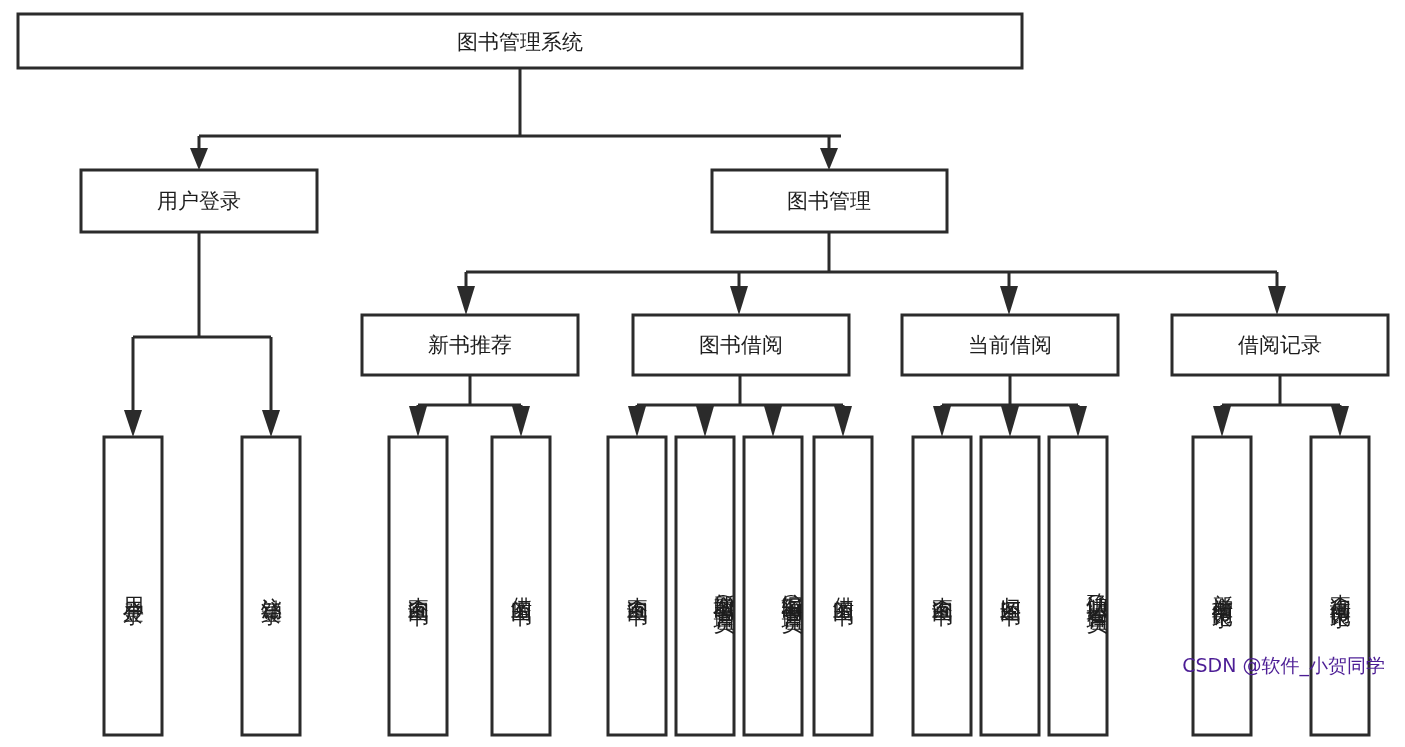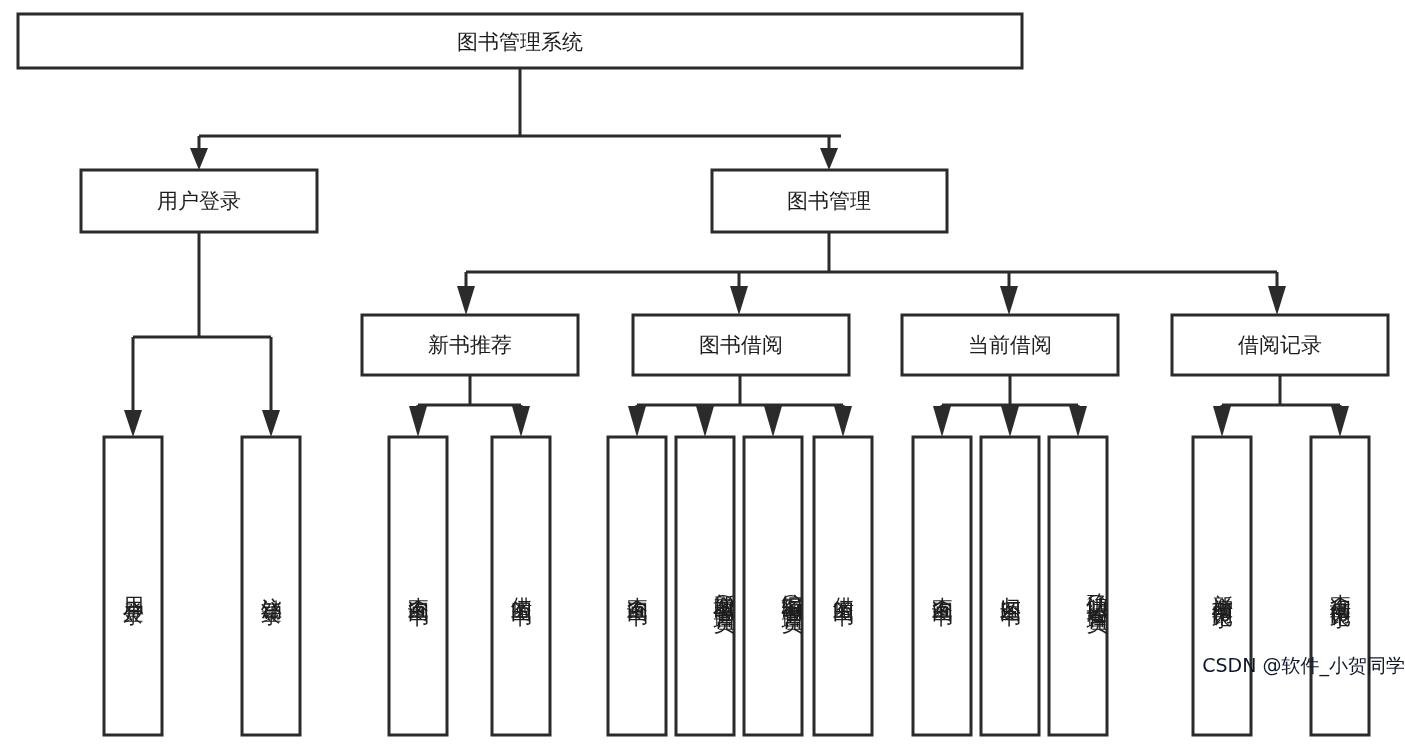--- a/index.html
+++ b/index.html
@@ -55,25 +55,25 @@
     font-family: "DejaVu Sans", "Liberation Sans", sans-serif;
     font-size: 21px;
     line-height: 1.0;
     color: #1d1d1d;
     letter-spacing: 3px;
     white-space: nowrap;
     pointer-events: none;
   }
   .watermark {
     position: absolute;
-    right: 0;
+    right: 20px;
     bottom: 6px;
     font-family: "DejaVu Sans", "Liberation Sans", sans-serif;
     font-size: 19px;
-    color: #0f172a;
+    color: #4c1d95;
     white-space: nowrap;
     pointer-events: none;
   }
 </style>
 </head>
 <body>
 
 <div id="diagram-root">
 
   <svg class="diagram-canvas" viewBox="0 0 1405 747" xmlns="http://www.w3.org/2000/svg">

